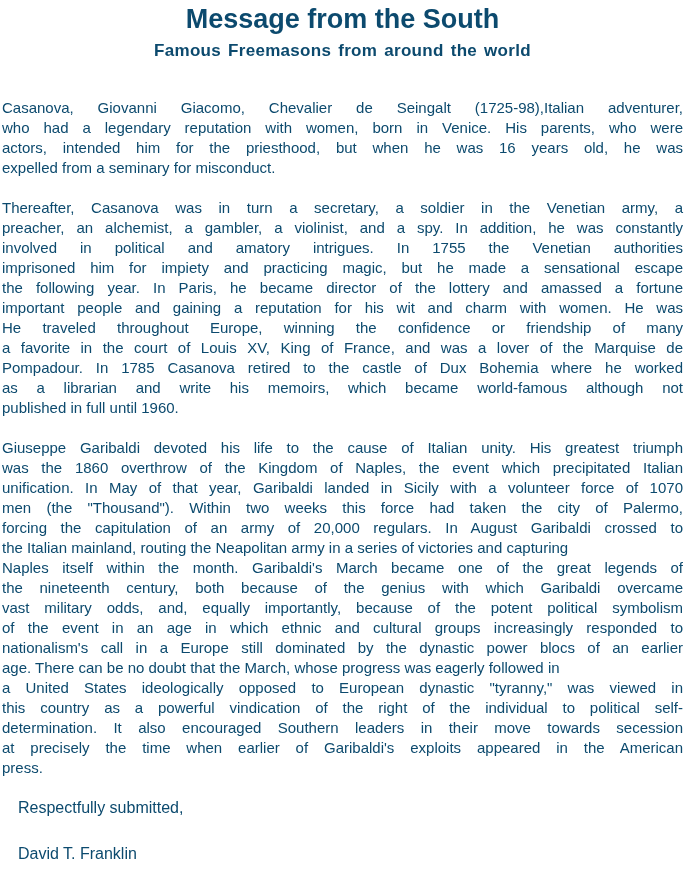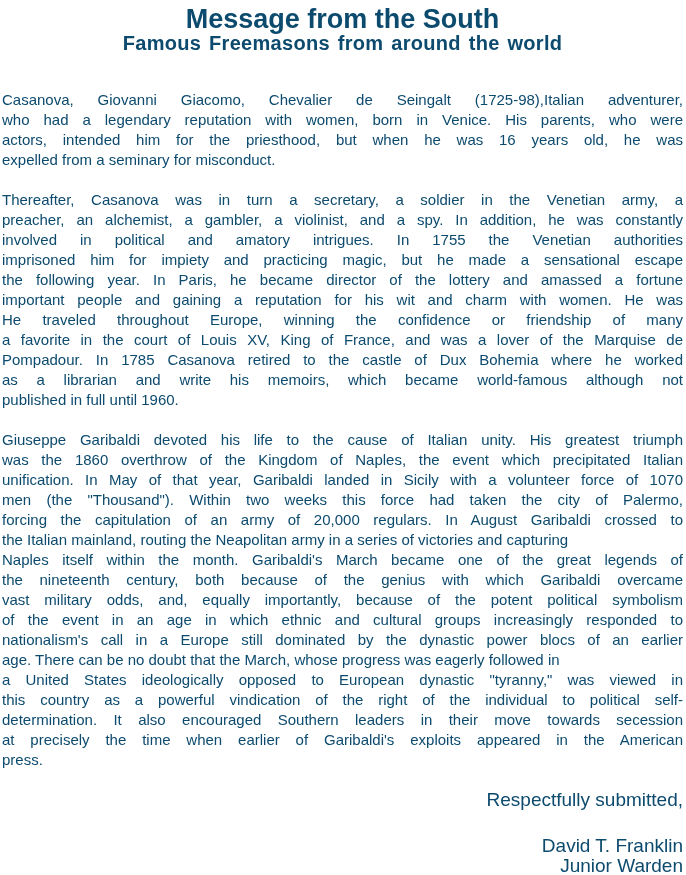--- a/index.html
+++ b/index.html
@@ -22,47 +22,46 @@
     text-align: center;
   }
   .doc-title {
     font-size: 27px;
     line-height: 30px;
     font-weight: 700;
     margin: 2px 0 0 0;
     letter-spacing: 0px;
   }
   .doc-subtitle {
-    font-size: 20px;
+    font-size: 17px;
     line-height: 18px;
     font-weight: 700;
-    margin: 0 0 38px 0;
+    margin: 8px 0 38px 0;
     letter-spacing: 0.3px;
     word-spacing: 2px;
   }
   .doc-body .paragraph {
     margin: 0 0 20px 0;
   }
   .line {
     font-size: 15px;
     line-height: 20px;
     text-align: justify;
     text-align-last: justify;
     -moz-text-align-last: justify;
   }
   .line.ragged {
     text-align: right;
     text-align-last: left;
     -moz-text-align-last: left;
   }
   .doc-closing p {
-    font-size: 19px;
+    font-size: 16px;
     line-height: 20px;
-    margin: 0;
-    text-align: right;
+    margin: 16px;
   }
   .salutation {
     margin-bottom: 26px !important;
   }
 </style>
 </head>
 <body>
 
 <div class="page">
   <header class="doc-header">

